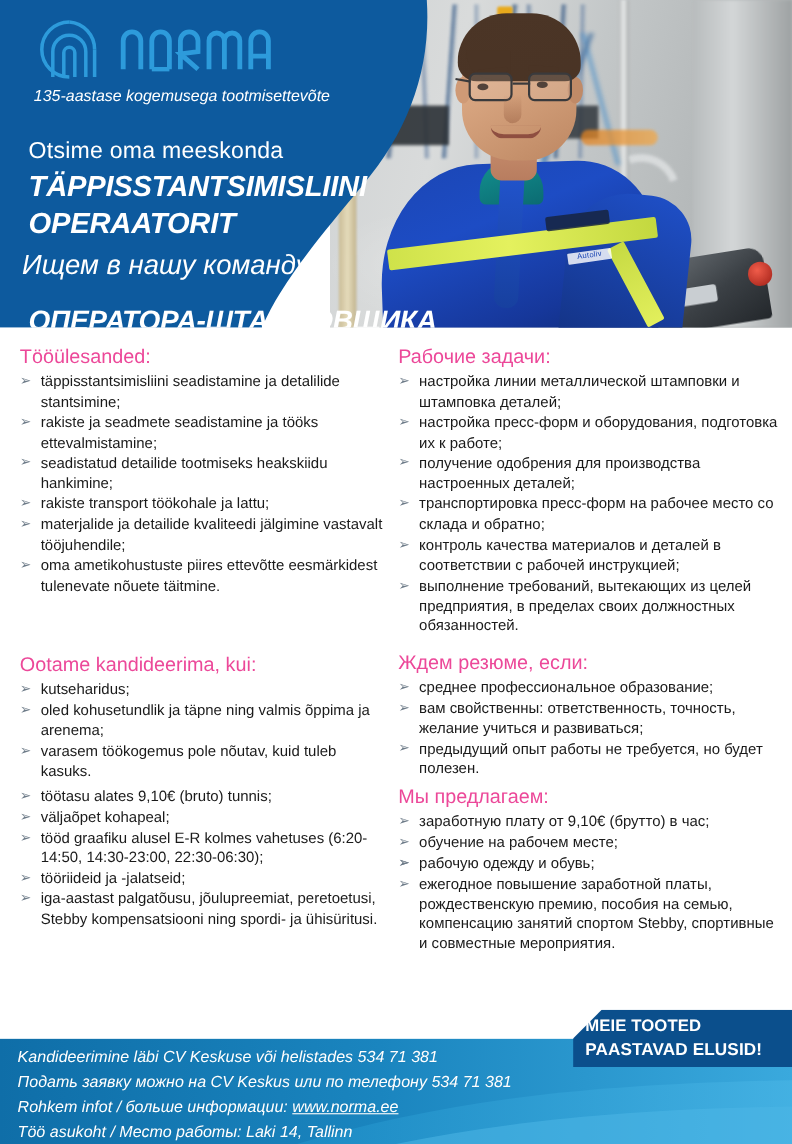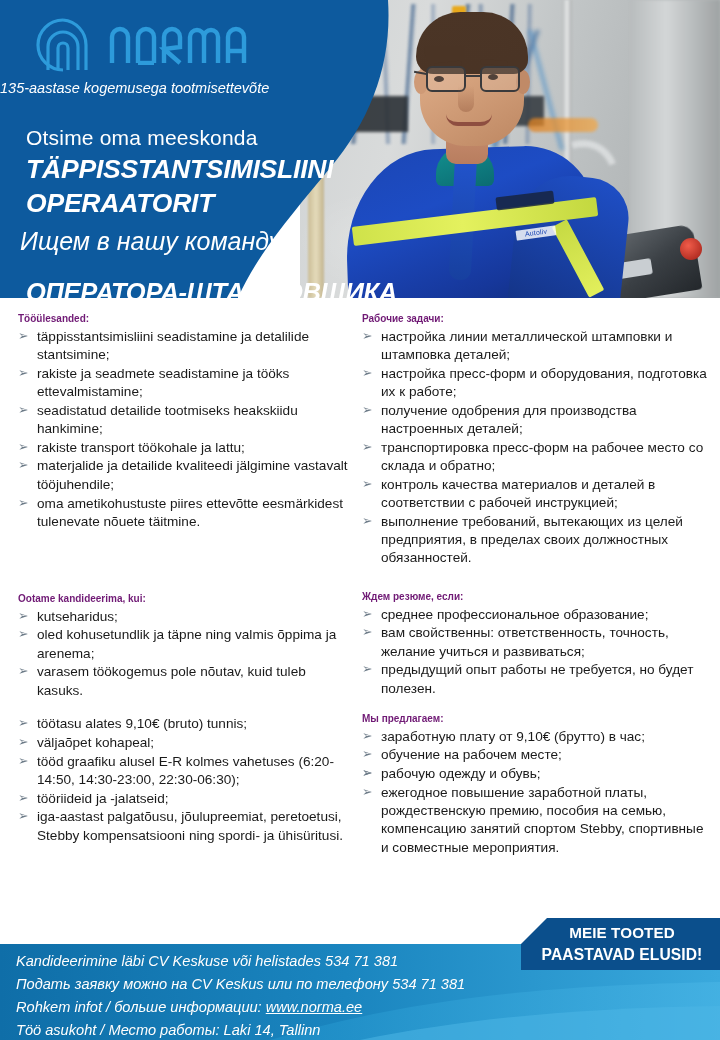--- a/index.html
+++ b/index.html
@@ -212,21 +212,21 @@
     display: flex;
     align-items: center;
     gap: 16px;
   }
   .logo-mark { width: 58px; height: 56px; display:block; }
   .logo-word { display:block; }
 
   .tagline {
     position: absolute;
     top: 78px; left: 0; width: 300px;
-    text-align: left;
+    text-align: right;
     font-style: italic;
     font-size: 14.5px;
     line-height: 1.45;
     color: #ffffff;
   }
 
   .seek-line {
     position: absolute; left: 26px; top: 126px;
     font-size: 21px; letter-spacing: .2px;
   }
@@ -252,23 +252,23 @@
     position: absolute;
     top: 300px; left: 0;
     width: 720px; height: 625px;
   }
   .col { position: absolute; top: 0; }
   .col-left  { left: 18px;  width: 330px; }
   .col-right { left: 362px; width: 348px; }
 
   .sec { margin-bottom: 2px; }
   .sec-title {
-    color: #701a75;
-    font-weight: bold;
-    font-size: 10px;
+    color: #ec4899;
+    font-weight: normal;
+    font-size: 18px;
     line-height: 1.35;
     margin-bottom: 2px;
   }
   ul.bullets { list-style: none; }
   ul.bullets li {
     position: relative;
     padding-left: 19px;
     font-size: 13.6px;
     line-height: 1.345;
     color: #1a1a1a;
@@ -315,21 +315,21 @@
 
   .badge {
     position: absolute;
     left: 521px; top: 918px;
     width: 199px; height: 52px;
   }
   .badge-text {
     position: absolute;
     right: 8px; top: 4px;
     width: 180px;
-    text-align: center;
+    text-align: left;
     color: #ffffff;
     font-weight: bold;
     font-size: 15.2px;
     line-height: 1.42;
     letter-spacing: .1px;
   }
   .badge-text .b2 { font-size: 15.6px; }
 </style>
 </head>
 <body>

